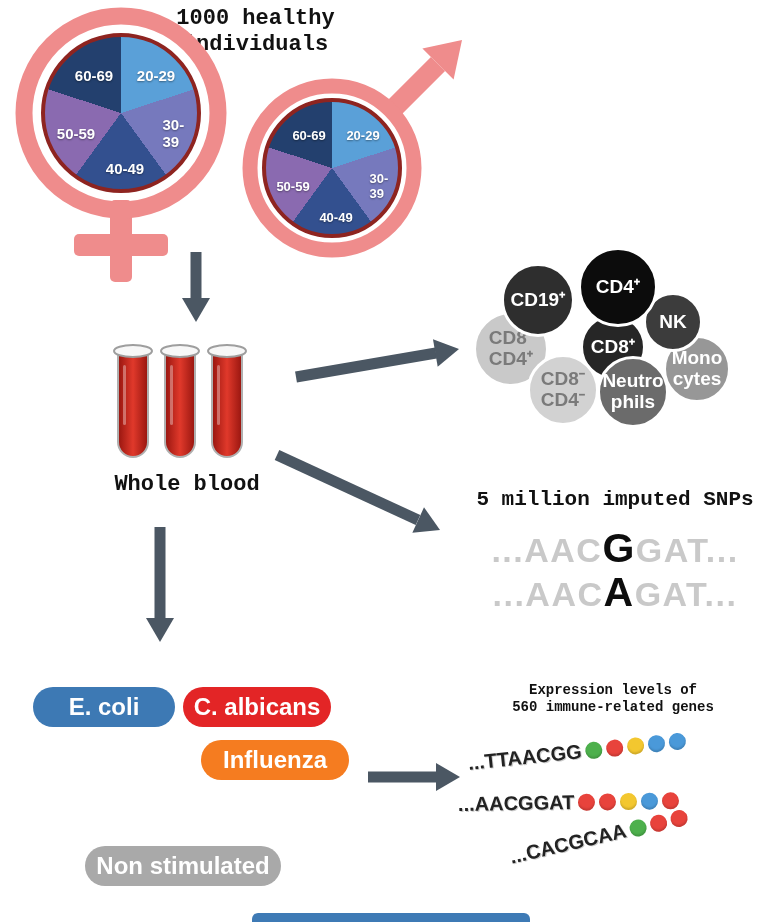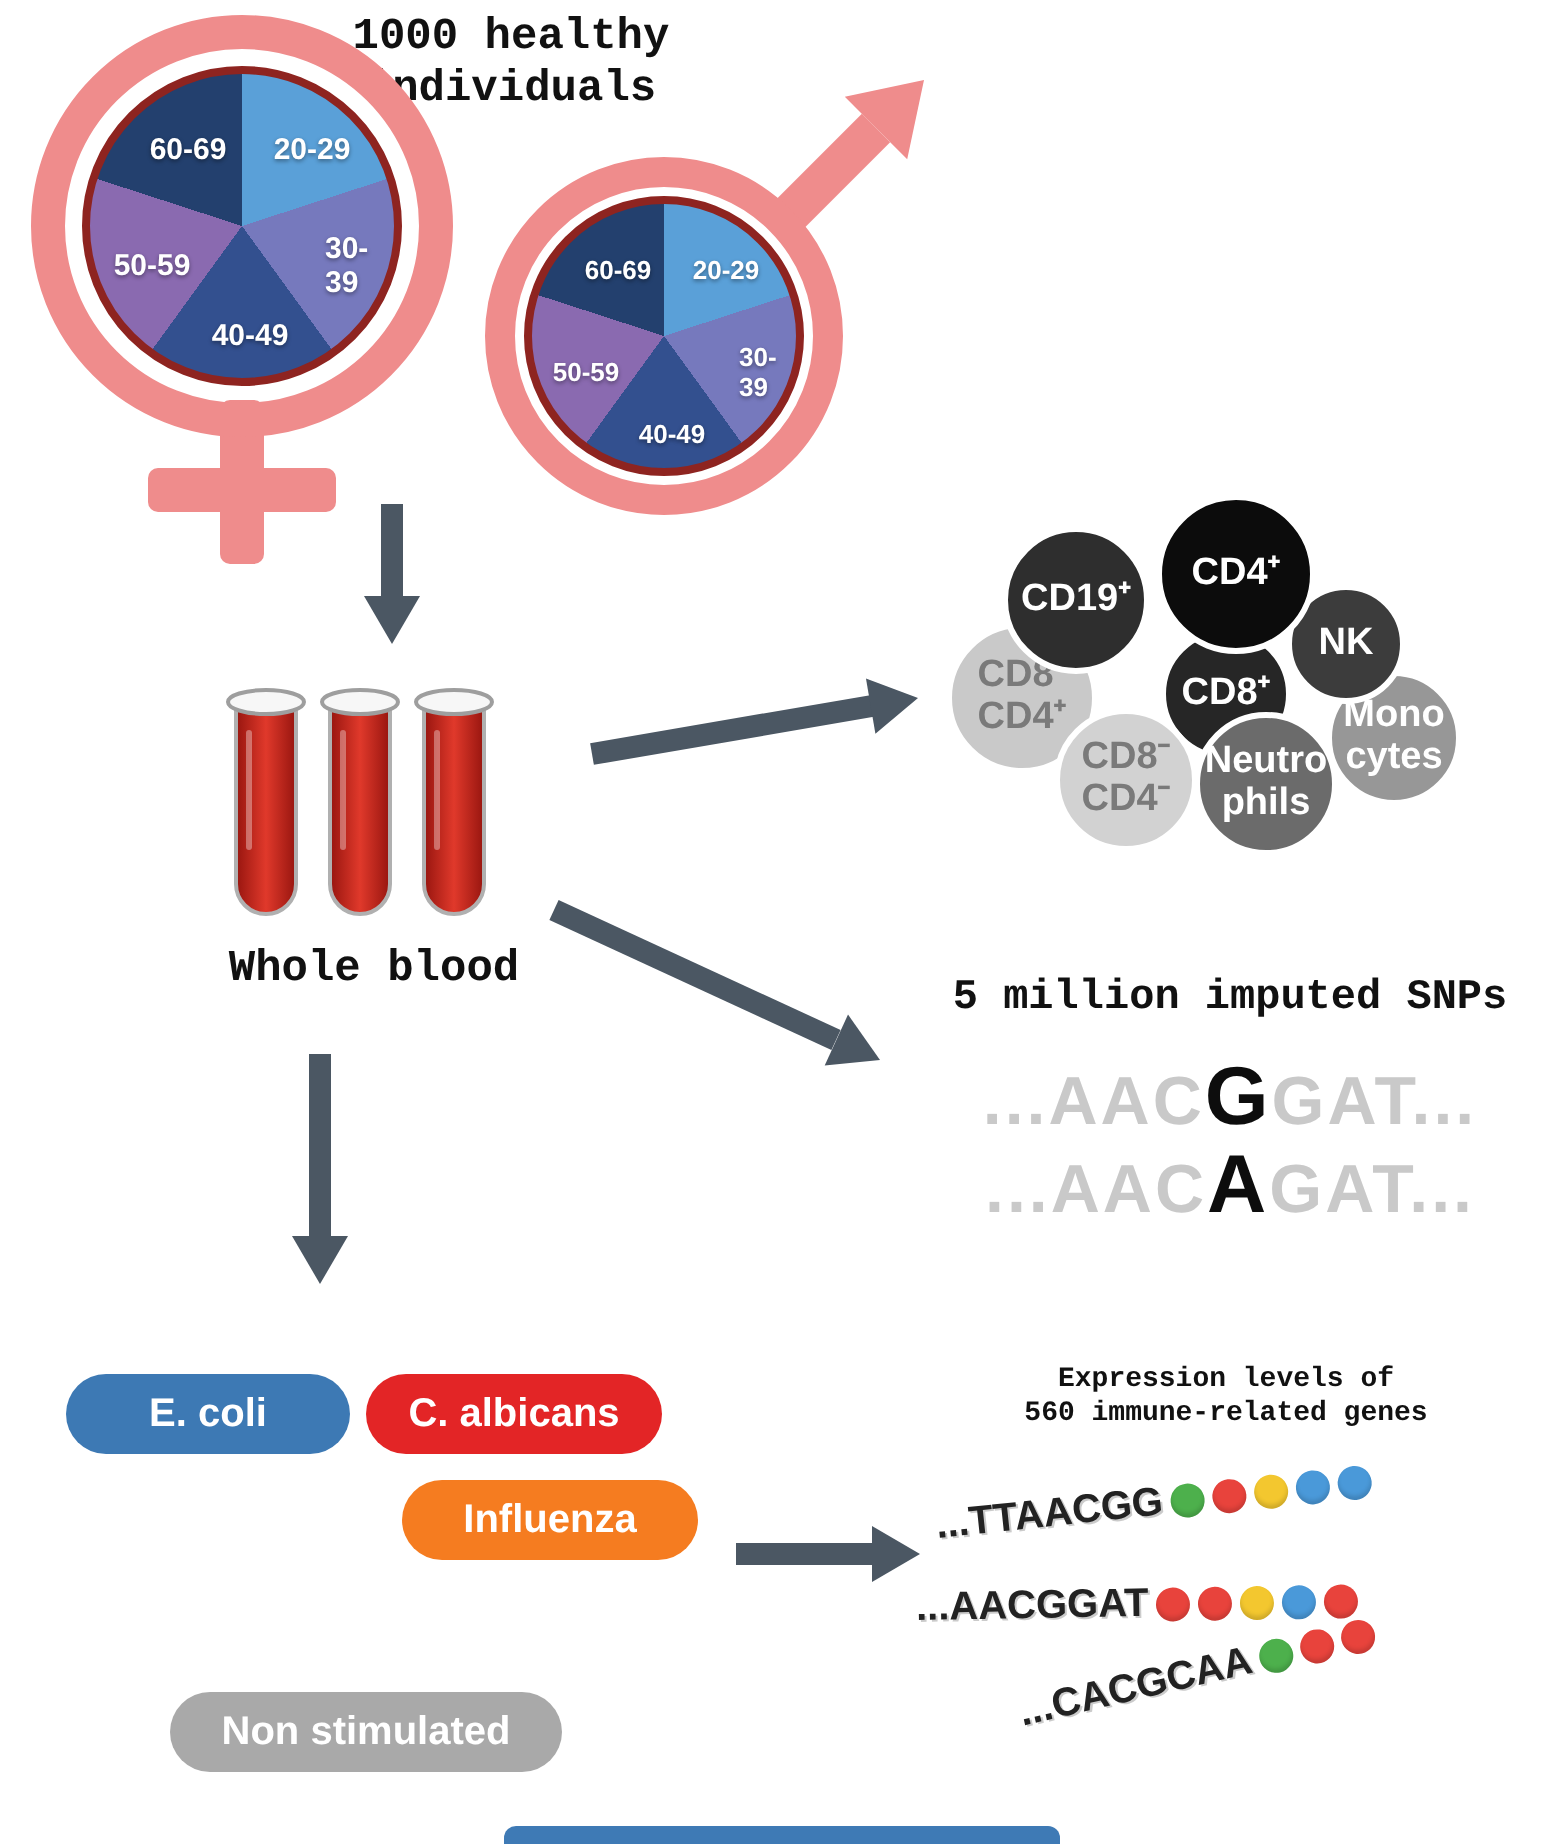--- a/index.html
+++ b/index.html
@@ -25,21 +25,21 @@
   .c-mono  {left:663px;top:335px;width:68px;height:68px;}
   .c-cd8   {left:580px;top:314px;width:66px;height:66px;}
   .c-cd4   {left:578px;top:247px;width:80px;height:80px;font-size:19px;}
   .c-cd8neg{left:527px;top:354px;width:72px;height:72px;}
   .c-neutro{left:597px;top:356px;width:72px;height:72px;}
   
   .snp-line{position:absolute;left:455px;width:320px;text-align:center;font-weight:bold;
             letter-spacing:1.5px;color:#c9c9c9;font-size:34px;line-height:1.0;}
   .snp-variant{color:#0d0d0d;font-size:41px;}
   
-  .stim{position:absolute;border-radius:20px;color:#fff;font-weight:bold;font-size:20px;
+  .stim{position:absolute;border-radius:20px;color:#fff;font-weight:bold;font-size:24px;
         display:flex;align-items:center;justify-content:center;}
   .s-ecoli {left:33px; top:687px;width:142px;height:40px;}
   .s-calb  {left:183px;top:687px;width:148px;height:40px;}
   .s-saur  {left:33px; top:740px;width:142px;height:40px;}
   .s-infl  {left:201px;top:740px;width:148px;height:40px;}
   .s-bcg   {left:33px; top:793px;width:142px;height:40px;}
   .s-seb   {left:183px;top:793px;width:148px;height:40px;}
   .s-non   {left:85px; top:846px;width:196px;height:40px;}
   
   .gene-row{position:absolute;display:flex;align-items:center;gap:4px;font-weight:bold;

